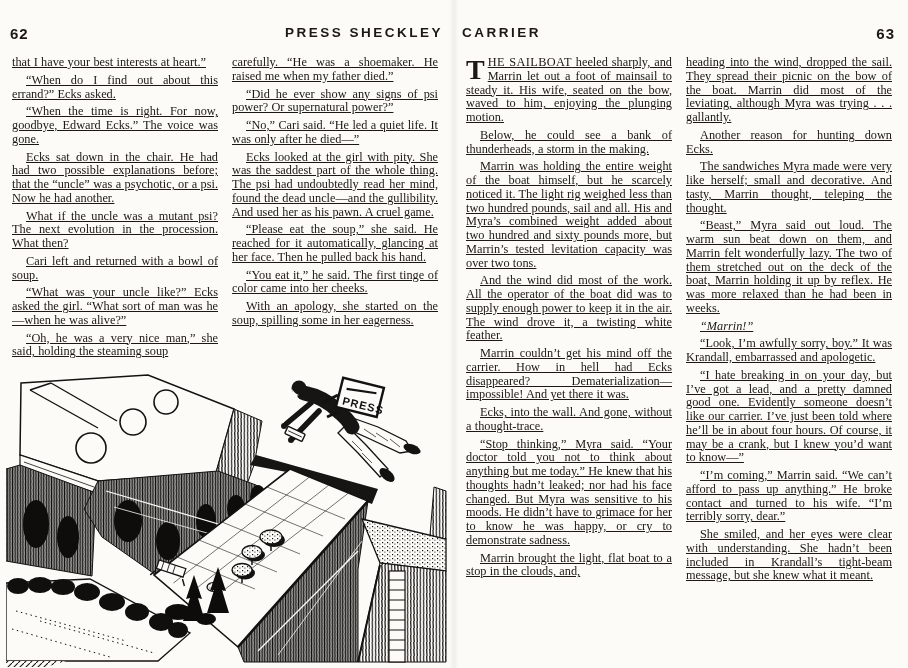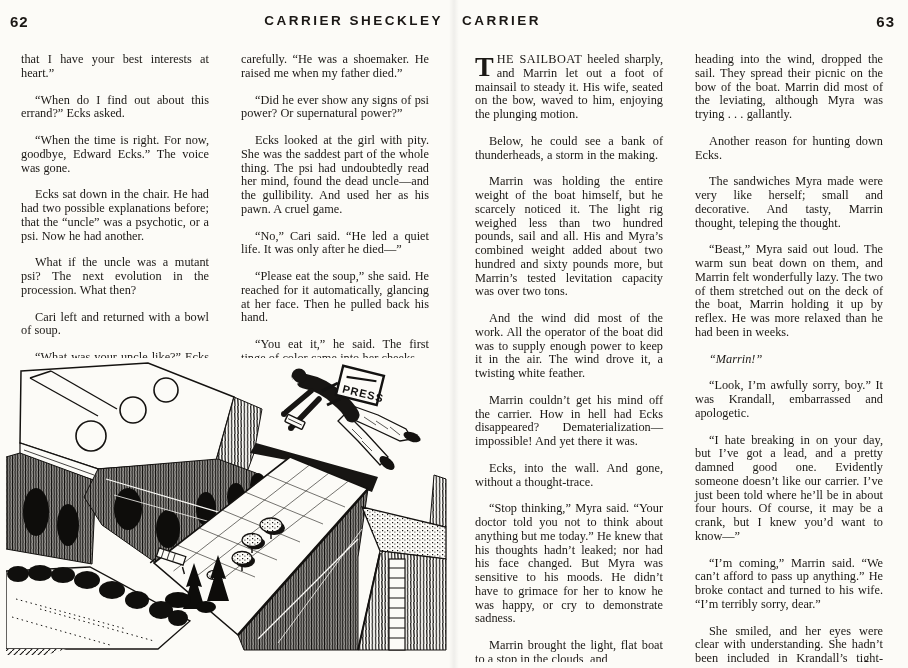--- a/index.html
+++ b/index.html
@@ -3,67 +3,67 @@
 <meta charset="utf-8">
 <style>
   html,body{margin:0;padding:0;background:#e9e7e2;}
   .spread{
     position:relative;width:908px;height:668px;margin:0 auto;
     background:#fcfbf7;color:#1b1815;overflow:hidden;
     font-family:"Liberation Serif", serif;
   }
   .gutter{position:absolute;left:449px;top:0;width:10px;height:668px;
     background:linear-gradient(90deg,rgba(0,0,0,0) 0%,rgba(0,0,0,0.05) 50%,rgba(0,0,0,0) 100%);}
-  .page{position:absolute;top:0;width:454px;height:496px;}
+  .page{position:absolute;top:12px;width:454px;height:496px;}
   .pg-left{left:0;}
   .pg-right{left:454px;}
   .hdr{position:absolute;top:13px;font-family:"Liberation Sans",sans-serif;font-weight:bold;}
   .folio{font-size:15px;letter-spacing:1px;}
   .running{font-size:13.5px;letter-spacing:2.5px;}
   .pg-left .folio{left:10px;}
   .pg-left .running{right:11px;}
   .pg-right .running{left:8px;}
   .pg-right .folio{right:13px;}
   .col{position:absolute;top:40px;width:214px;overflow:hidden;}
   .col-1{left:8px;}
   .col-2{left:228px;}
   .h-left{height:318px;}
   .h-right{height:622px;}
-  .para{margin:13px;text-align:justify;font-size:12.3px;line-height:13.75px;
-    -webkit-hyphens:none;hyphens:none;word-spacing:0.2px;}
+  .para{margin:4px;text-align:justify;font-size:12.3px;line-height:13.75px;
+    -webkit-hyphens:none;hyphens:none;word-spacing:0.2px;text-decoration:underline;}
   .para.ind{text-indent:14px;}
   .para.ital{font-style:italic;}
   .dropcap{float:left;font-size:28px;line-height:25px;font-weight:bold;padding:1px 3px 0 0;}
   .lead-caps{letter-spacing:0.4px;}
   .illo{position:absolute;left:6px;top:357px;width:442px;height:298px;}
   svg text{font-family:"Liberation Sans",sans-serif;}
 </style>
 </head>
 <body>
 
 <div class="spread">
 
   <div class="page pg-left">
     <div class="hdr folio">62</div>
-    <div class="hdr running">CARRIER SHECKLEY</div>
+    <div class="hdr running">PRESS SHECKLEY</div>
     <div class="col col-1 h-left">
         <p class="para">that I have your best interests at heart.”</p>
         <p class="para ind">“When do I find out about this errand?” Ecks asked.</p>
         <p class="para ind">“When the time is right. For now, goodbye, Edward Ecks.” The voice was gone.</p>
         <p class="para ind">Ecks sat down in the chair. He had had two possible explanations before; that the “uncle” was a psychotic, or a psi. Now he had another.</p>
         <p class="para ind">What if the uncle was a mutant psi? The next evolution in the procession. What then?</p>
         <p class="para ind">Cari left and returned with a bowl of soup.</p>
         <p class="para ind">“What was your uncle like?” Ecks asked the girl. “What sort of man was he—when he was alive?”</p>
         <p class="para ind">“Oh, he was a very nice man,” she said, holding the steaming soup</p>
       </div>
     <div class="col col-2 h-left">
         <p class="para">carefully. “He was a shoemaker. He raised me when my father died.”</p>
         <p class="para ind">“Did he ever show any signs of psi power? Or supernatural power?”</p>
+        <p class="para ind">“No,” Cari said. “He led a quiet life. It was only after he died—”</p>
         <p class="para ind">Ecks looked at the girl with pity. She was the saddest part of the whole thing. The psi had undoubtedly read her mind, found the dead uncle—and the gullibility. And used her as his pawn. A cruel game.</p>
-        <p class="para ind">“No,” Cari said. “He led a quiet life. It was only after he died—”</p>
         <p class="para ind">“Please eat the soup,” she said. He reached for it automatically, glancing at her face. Then he pulled back his hand.</p>
         <p class="para ind">“You eat it,” he said. The first tinge of color came into her cheeks.</p>
         <p class="para ind">With an apology, she started on the soup, spilling some in her eagerness.</p>
       </div>
 
     <svg class="illo" viewBox="0 0 442 298" xmlns="http://www.w3.org/2000/svg">
       <defs>
         <pattern id="hv" width="3.2" height="7" patternUnits="userSpaceOnUse">
           <rect width="3.2" height="7" fill="#fcfbf7"></rect>
           <line x1="1.4" y1="0" x2="1.8" y2="7" stroke="#141210" stroke-width="1.2"></line>

